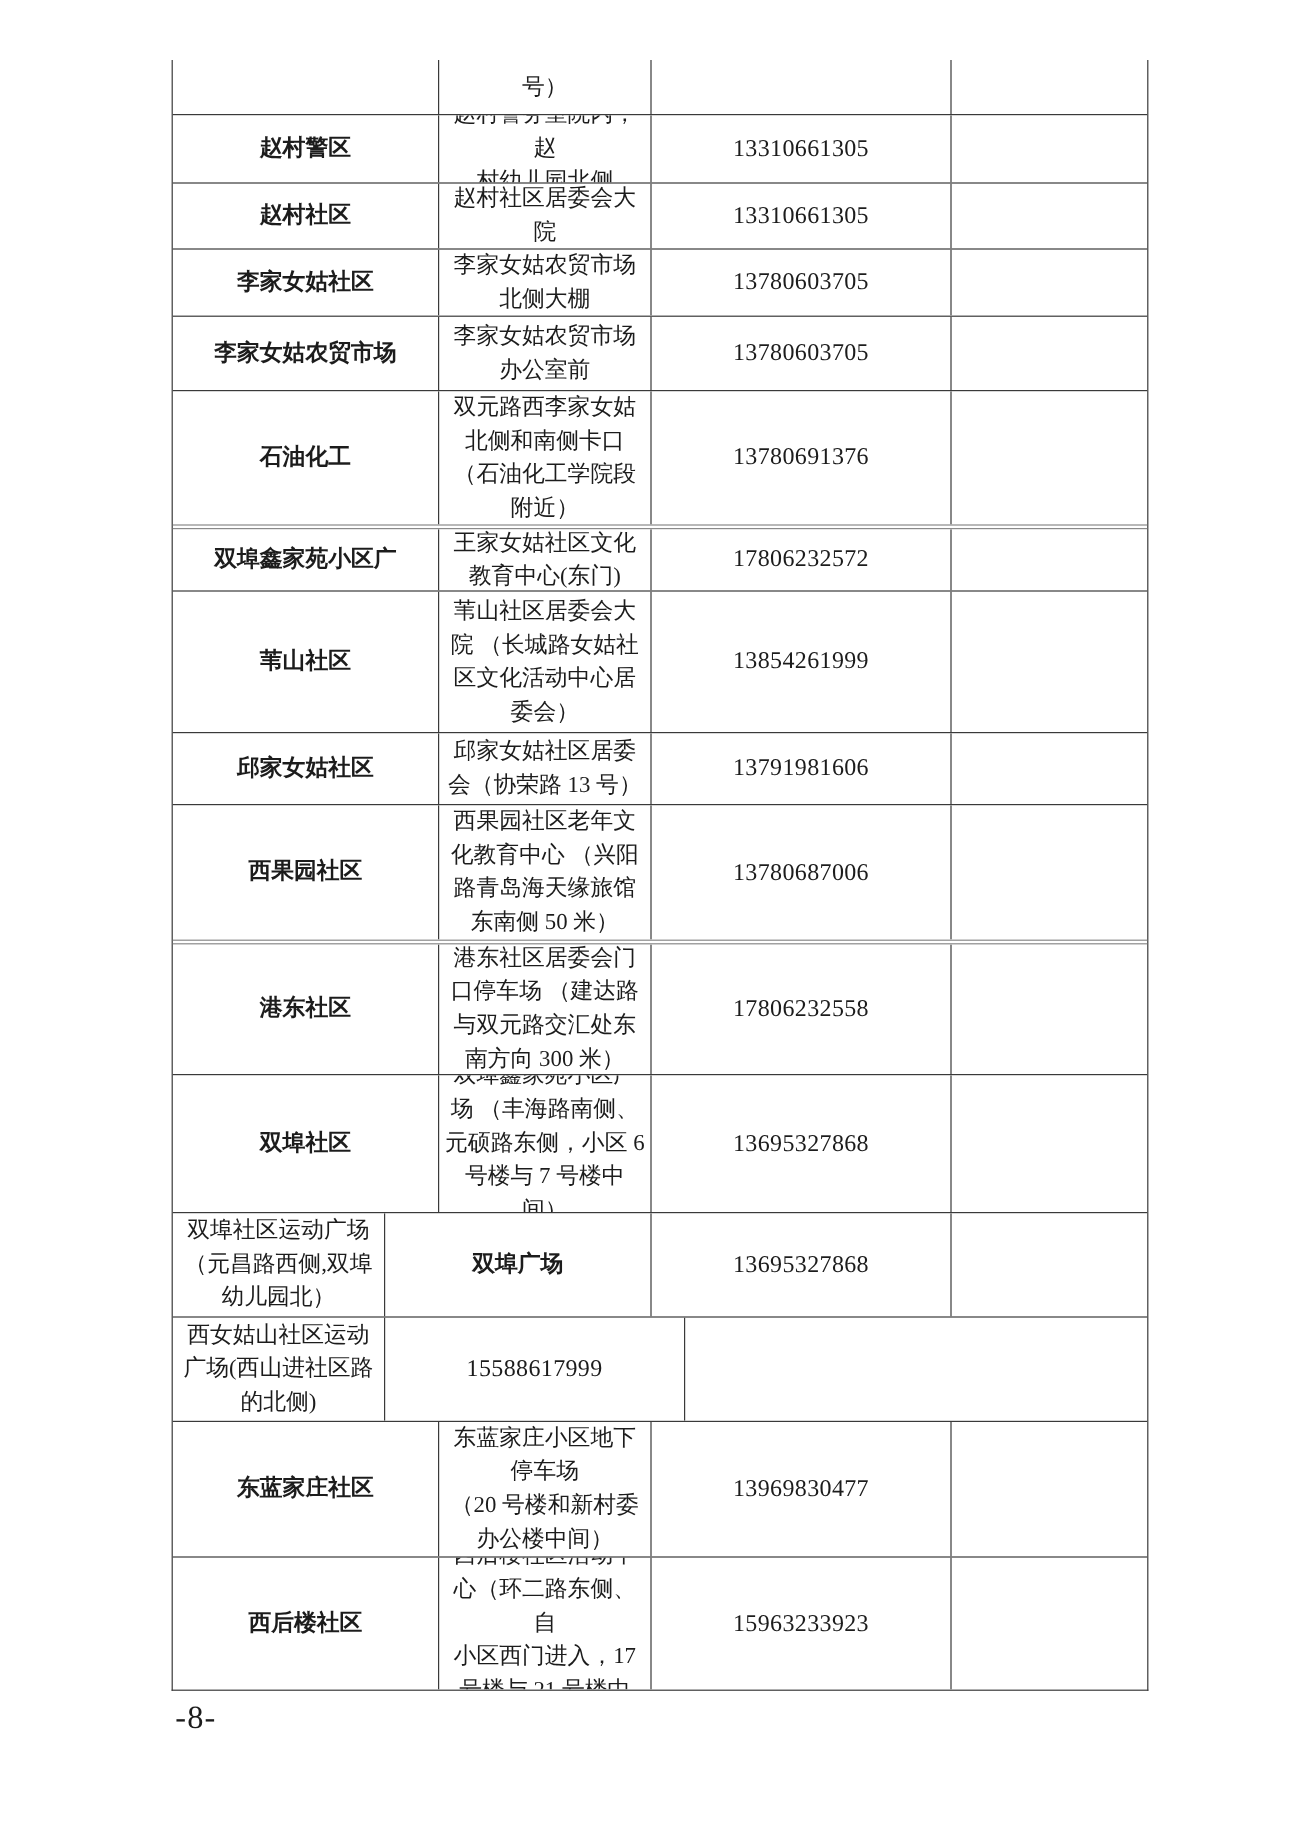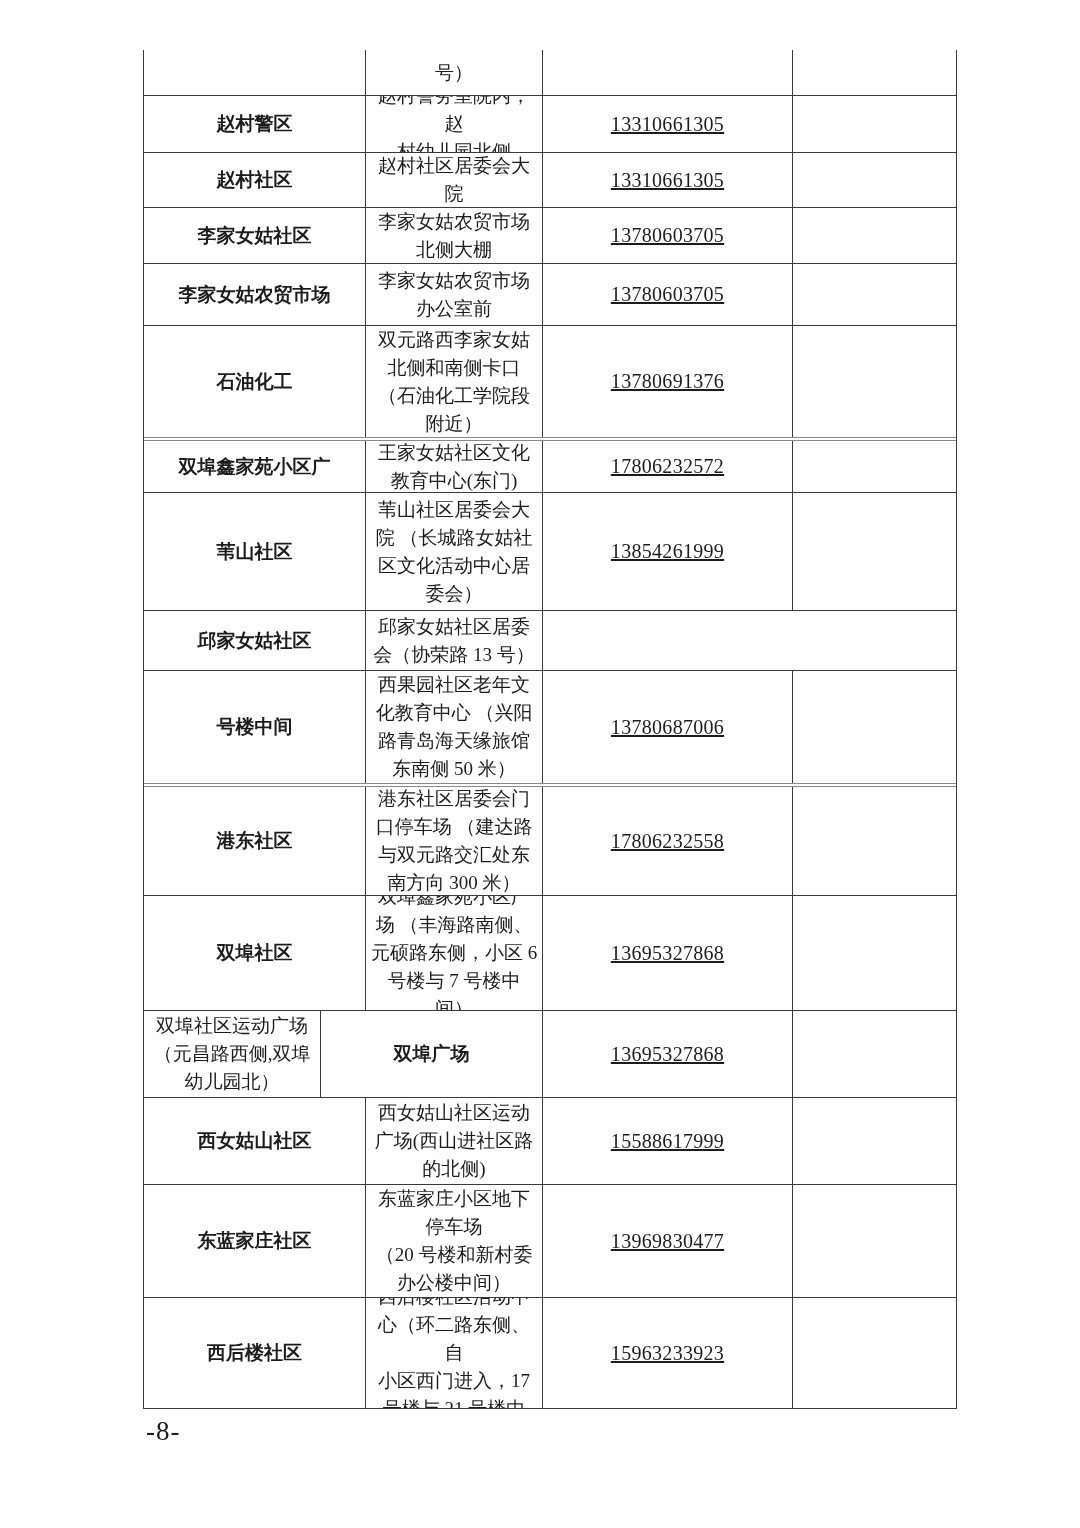--- a/index.html
+++ b/index.html
@@ -31,21 +31,21 @@
     box-sizing:border-box;
     display:flex;
     align-items:center;
     justify-content:center;
     text-align:center;
     overflow:hidden;
   }
   .c1{width:222px;border-right:1.5px solid #3a3a3a;font-size:19px;line-height:28px;font-weight:bold;}
   .c2{width:177px;border-right:1.5px solid #3a3a3a;font-size:19px;line-height:28px;
       white-space:pre-line;padding:1px 3px;}
-  .c3{width:250px;border-right:1.5px solid #3a3a3a;font-size:20px;letter-spacing:0.3px;text-decoration:underline;}
+  .c3{width:250px;border-right:1.5px solid #3a3a3a;font-size:20px;letter-spacing:0.3px;}
   .c4{flex:1;}
   .pagenum{
     position:absolute;
     left:146px;top:1416px;
     font-size:27px;
     letter-spacing:1px;
     color:#1c1c1c;
   }
 </style>
 </head>
@@ -119,25 +119,26 @@
 区文化活动中心居
 委会）</div>
       <div class="c c3">13854261999</div>
       <div class="c c4"></div>
     </div>
 
     <div class="row" style="height:60px">
       <div class="c c1">邱家女姑社区</div>
       <div class="c c2">邱家女姑社区居委
 会（协荣路 13 号）</div>
+      <div class="c c3">13791981606</div>
       <div class="c c4"></div>
     </div>
 
     <div class="row" style="height:113px">
-      <div class="c c1">号楼中间</div>
+      <div class="c c1">西果园社区</div>
       <div class="c c2">西果园社区老年文
 化教育中心 （兴阳
 路青岛海天缘旅馆
 东南侧 50 米）</div>
       <div class="c c3">13780687006</div>
       <div class="c c4"></div>
     </div>
 
     <div class="row splice" style="height:112px">
       <div class="c c1">港东社区</div>
@@ -162,21 +163,20 @@
     <div class="row" style="height:87px">
       <div class="c c2">双埠社区运动广场
 （元昌路西侧,双埠
 幼儿园北）</div>
       <div class="c c1">双埠广场</div>
       <div class="c c3">13695327868</div>
       <div class="c c4"></div>
     </div>
 
     <div class="row" style="height:87px">
-      <div class="c c1">西女姑山社区</div>
       <div class="c c2">西女姑山社区运动
 广场(西山进社区路
 的北侧)</div>
       <div class="c c3">15588617999</div>
       <div class="c c4"></div>
     </div>
 
     <div class="row" style="height:113px">
       <div class="c c1">东蓝家庄社区</div>
       <div class="c c2">东蓝家庄小区地下

